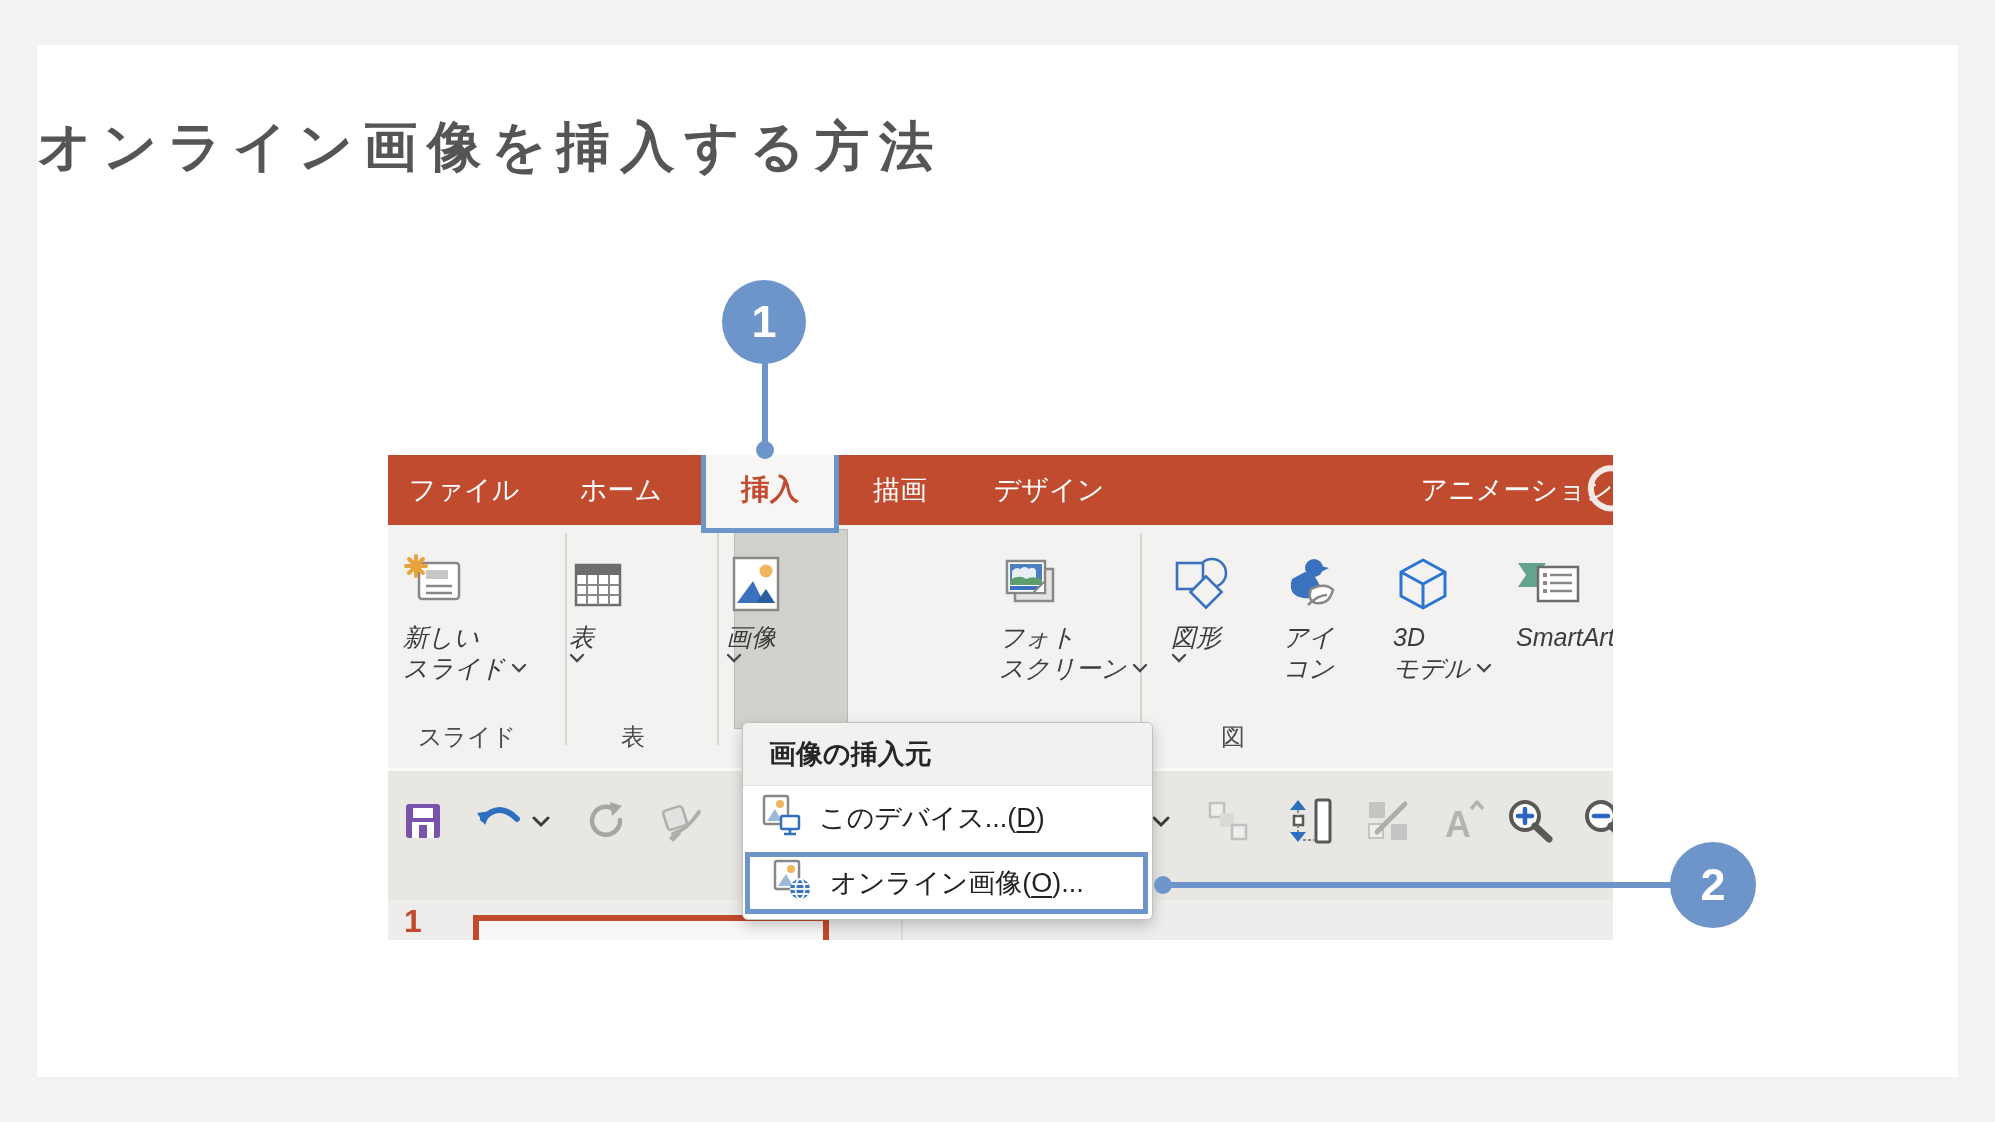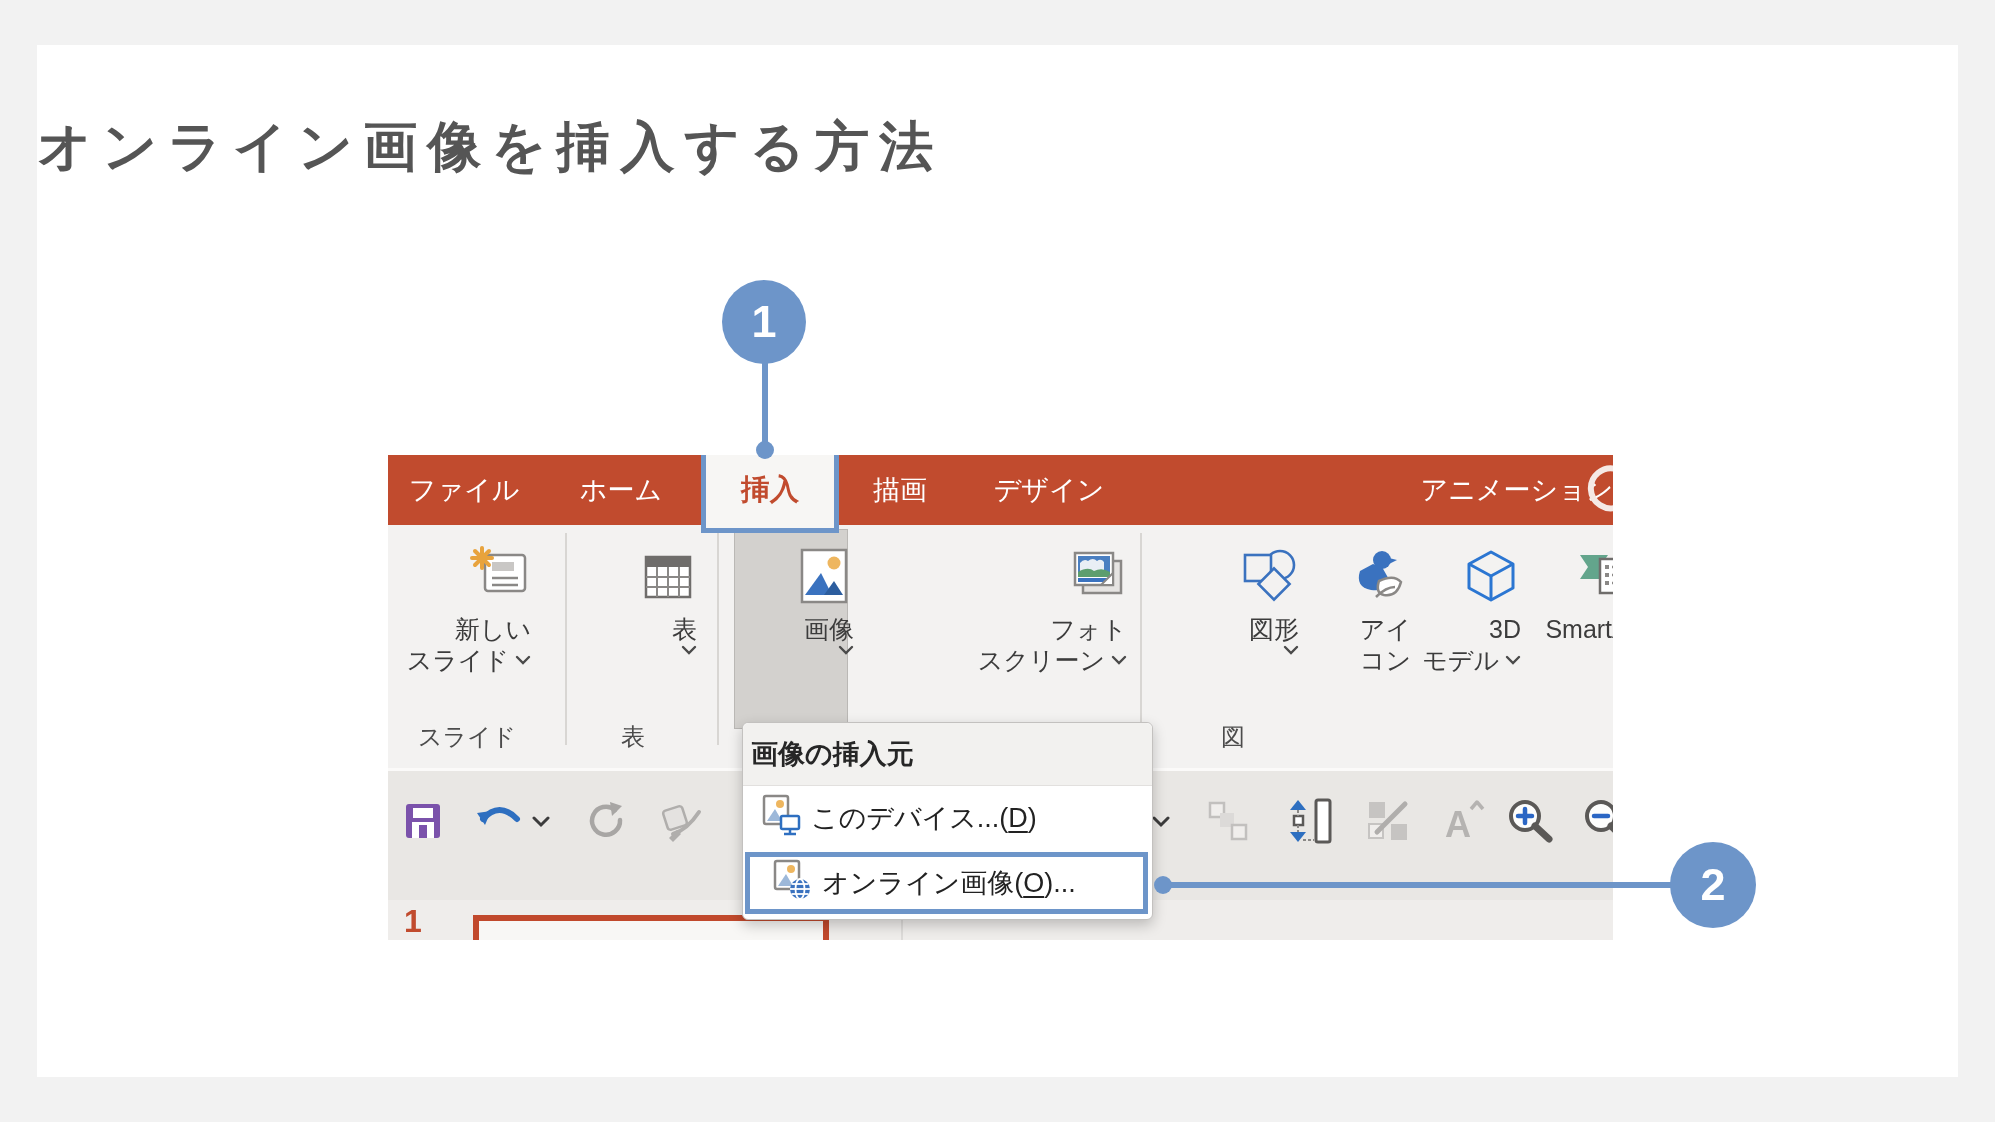--- a/index.html
+++ b/index.html
@@ -21,23 +21,23 @@
   .insert-tab { position:absolute; left:313px; top:-9px; width:138px; height:87px;
                 background:#f7f6f4; border:5px solid #6d95c9; z-index:3;
                 display:flex; align-items:center; justify-content:center;
                 color:#c14b2e; font-size:29px; font-weight:bold; }
 
   .vdiv { position:absolute; top:78px; height:212px; width:2px; background:#d8d6d3; }
 
   .pressed-bg { position:absolute; left:346px; top:74px; width:114px; height:200px;
                 background:#d3d1ce; border:1px solid #bab8b5; }
 
-  .rbtn { position:absolute; top:88px; width:128px; display:flex; flex-direction:column;
-          align-items:flex-end; color:#3c3c3c; font-size:25px; line-height:31px;
-          text-align:center; z-index:2; }
+  .rbtn { position:absolute; top:96px; width:128px; display:flex; flex-direction:column;
+          align-items:flex-start; color:#3c3c3c; font-size:25px; line-height:31px;
+          text-align:center; z-index:2;font-style:italic; }
   .rbtn .icn { height:64px; display:flex; align-items:flex-end; justify-content:center; margin-bottom:7px; }
   .line { display:flex; align-items:center; justify-content:center; gap:6px; white-space:nowrap; }
 
   .glabel { position:absolute; top:266px; transform:translateX(-50%);
             font-size:24px; color:#4c4c4c; white-space:nowrap; }
 
   .tbar { position:absolute; left:0; top:313px; width:100%; height:132px;
           background:#e9e7e4; border-top:3px solid #fbfaf9; }
   .ticon { position:absolute; transform:translate(-50%,-50%); top:368px; z-index:1; }
 
@@ -46,26 +46,26 @@
   .thumb { position:absolute; left:85px; top:460px; width:356px; height:60px;
            border:6px solid #c1492c; background:#f8f7f5; }
   .sdiv { position:absolute; left:513px; top:447px; width:2px; height:38px; background:#dddbd9; }
 
   
   .menu { position:absolute; left:705px; top:677px; width:411px; height:198px;
           background:#ffffff; border:1px solid #c3c1bf; border-radius:6px;
           box-shadow:0 5px 14px rgba(0,0,0,0.22); z-index:5; }
   .menu-header { height:63px; background:#f2f1ef; border-bottom:1px solid #e2e0de;
                  border-radius:6px 6px 0 0; display:flex; align-items:center;
-                 padding-left:8px; font-size:27px; font-weight:bold; color:#262626; }
+                 padding-left:26px; font-size:27px; font-weight:bold; color:#262626; }
   .menu-item { display:flex; align-items:center; font-size:27px; color:#222222; }
   .mi1 { height:64px; padding-left:16px; }
   .mi2 { position:absolute; left:2px; top:129px; width:403px; height:62px;
          border:5px solid #6d95c9; background:#ffffff; padding-left:20px; }
-  .mi-label { margin-left:8px; white-space:nowrap; }
+  .mi-label { margin-left:16px; white-space:nowrap; }
   .ukey { text-decoration:underline; text-underline-offset:4px; }
 
   
   .callout-circle { position:absolute; width:86px; height:86px; border-radius:50%;
                     background:#6d95c9; color:#ffffff; font-size:45px; font-weight:bold;
                     display:flex; align-items:center; justify-content:center; z-index:6; }
   .c1 { left:685px; top:235px; width:84px; height:84px; }
   .c2 { left:1633px; top:797px; }
   .l1 { position:absolute; left:725px; top:316px; width:6px; height:88px; background:#6d95c9; z-index:6; }
   .d1 { position:absolute; left:719px; top:396px; width:18px; height:18px; border-radius:50%; background:#6d95c9; z-index:6; }

